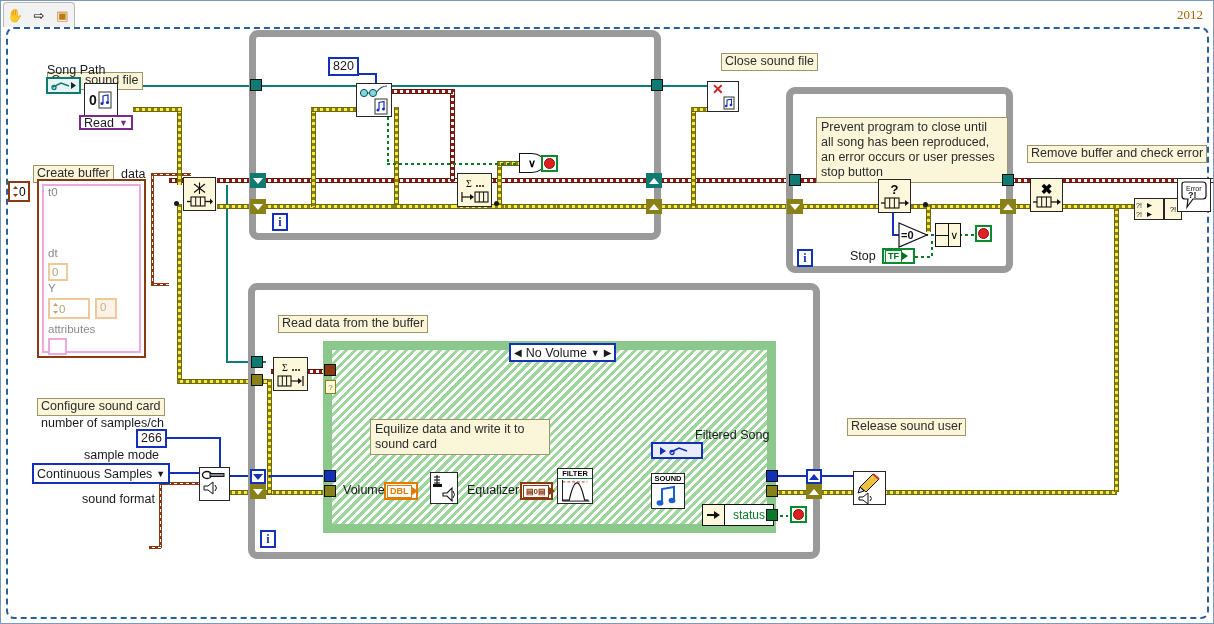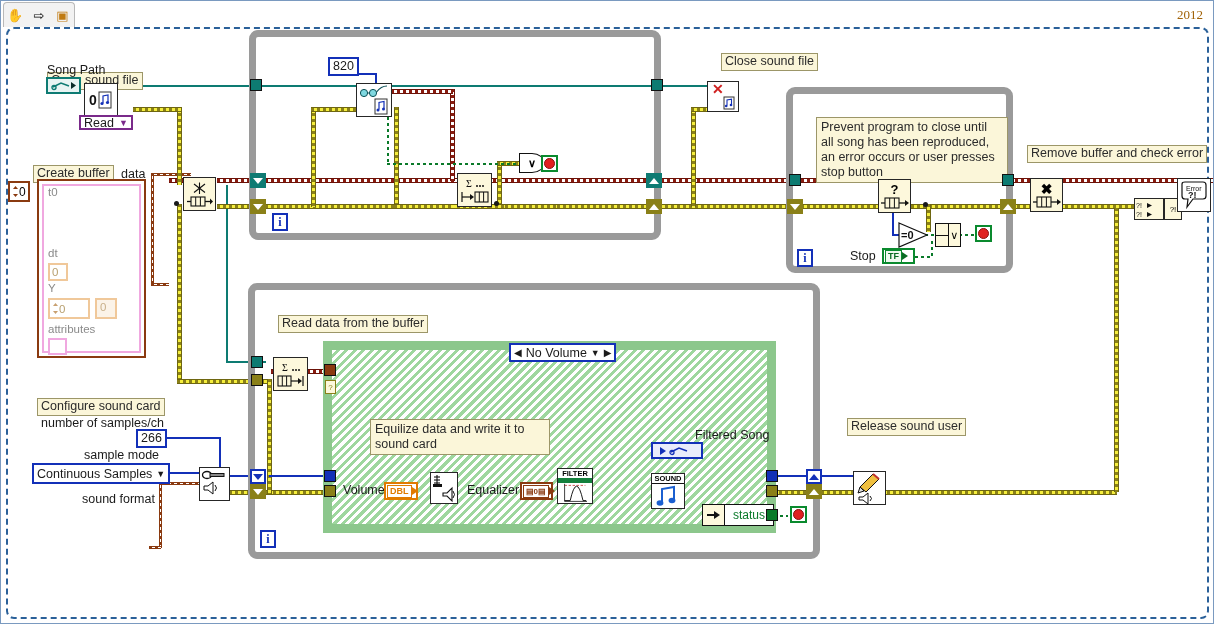--- a/index.html
+++ b/index.html
@@ -625,21 +625,21 @@
       <path d="M22 18 Q25 21.5 22 25" stroke="#111" fill="none" stroke-width="1"></path>
     </svg>
   </div>
 
   <div class="abs ctl-cluster" style="left:519px; top:481px; width:33px;">
     <span class="clu-chip">▤0▤</span>
     <span class="arrow-tri" style="border-left-color:#8a3a10;"></span>
   </div>
 
   <div class="abs node node-white" style="left:556px; top:467px; width:36px; height:36px; flex-direction:column; padding:0;">
-    <div style="width:100%; text-align:center; font-size:7.5px; font-weight:bold; border-bottom:5px solid #15803d; line-height:9px;">FILTER</div>
+    <div style="width:100%; text-align:center; font-size:7.5px; font-weight:bold; border-bottom:1px solid #15803d; line-height:9px;">FILTER</div>
     <svg width="34" height="25" viewBox="0 0 34 25">
       <line x1="4" y1="3" x2="30" y2="3" stroke="#c03030" stroke-width="1" stroke-dasharray="3 2"></line>
       <path d="M4 22 L11 22 Q15 4 19 4 Q23 4 27 22 L31 22" stroke="#111" fill="none" stroke-width="1.2"></path>
       <line x1="4" y1="1" x2="4" y2="23" stroke="#111" stroke-width="1"></line>
       <line x1="4" y1="23" x2="32" y2="23" stroke="#111" stroke-width="1"></line>
     </svg>
   </div>
 
   <div class="abs ctl-ref" style="left:650px; top:441px;">
     <span class="arrow-tri" style="border-left-color:#1330b8;border-width:4px 0 4px 6px;margin-right:3px;"></span>

